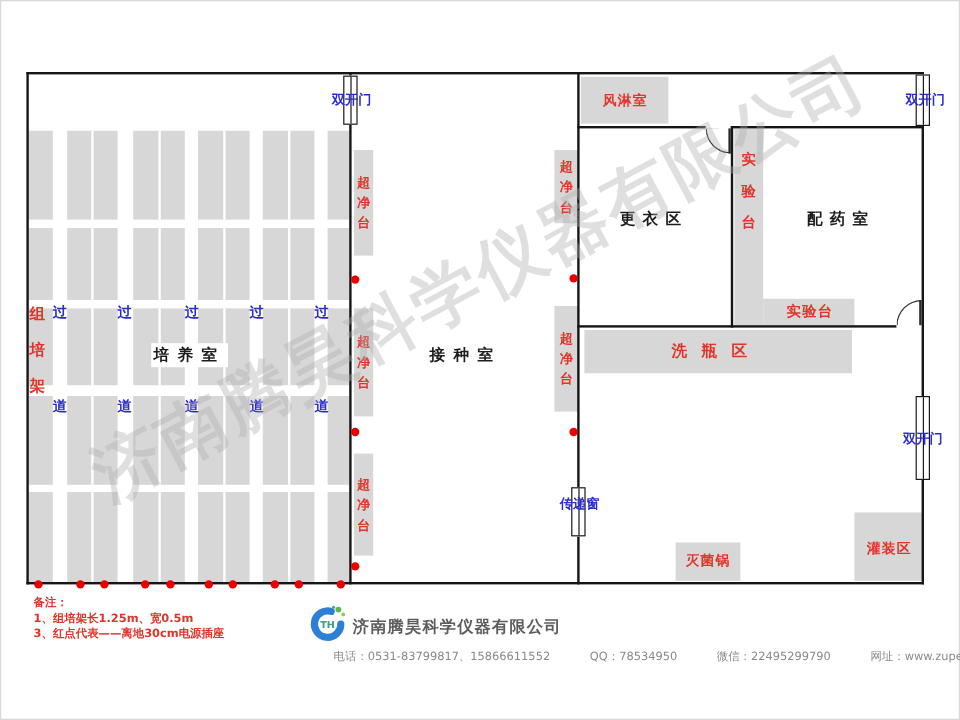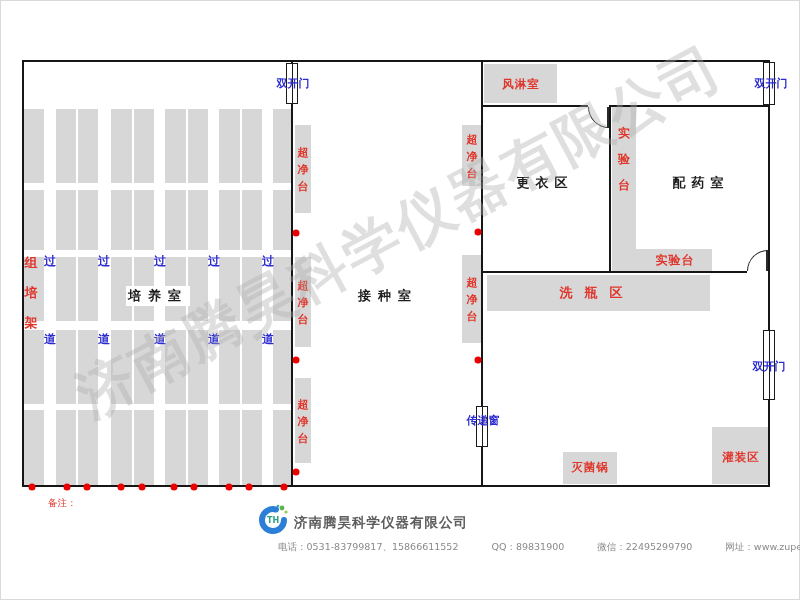--- a/index.html
+++ b/index.html
@@ -26,21 +26,21 @@
   .arc{position:absolute;z-index:2;box-sizing:border-box;}
   .arc-dl{border-left:1.5px solid #2a2a2a;border-bottom:1.5px solid #2a2a2a;border-bottom-left-radius:100% 100%;}
   .arc-ul{border-left:1.5px solid #2a2a2a;border-top:1.5px solid #2a2a2a;border-top-left-radius:100% 100%;}
   .leaf{position:absolute;width:2px;background:#2a2a2a;z-index:2;}
   .dot{position:absolute;width:7px;height:7px;border-radius:50%;background:#ea0000;transform:translate(-50%,-50%);z-index:5;}
   .watermark{
     position:absolute;left:400px;top:232px;transform:translate(-50%,-50%) rotate(-28deg);
     font-size:57px;font-weight:bold;letter-spacing:3px;color:#aeaeae;opacity:.38;
     white-space:nowrap;z-index:6;pointer-events:none;
   }
-  .notes{position:absolute;left:28px;top:496px;font-size:9.5px;line-height:13px;font-weight:400;color:#e0352b;z-index:4;margin-left:20px;}
+  .notes{position:absolute;left:28px;top:496px;font-size:9.5px;line-height:13px;font-weight:700;color:#e0352b;z-index:4;}
   .footer-company{position:absolute;left:294px;top:514px;font-size:13.5px;font-weight:bold;color:#5d5d5d;letter-spacing:1px;z-index:4;}
   .footer-contact{position:absolute;left:262px;top:541px;font-size:9.5px;color:#8a8a8a;white-space:nowrap;z-index:4;}
   .footer-contact span{margin-right:14px;padding-left:16px;}
   .logo{position:absolute;left:256px;top:503px;width:34px;height:34px;z-index:4;}
 </style>
 </head>
 <body>
 
 <div class="stage" id="stage">
 
@@ -81,33 +81,35 @@
   <div class="ctr red-box-label" style="left:521px;top:84px">风淋室</div>
   <div class="ctr red-box-label" style="left:597px;top:293px;font-size:13px;letter-spacing:12px">洗瓶区</div>
   <div class="ctr red-box-label" style="left:590px;top:467px">灭菌锅</div>
   <div class="ctr red-box-label" style="left:741px;top:457px">灌装区</div>
   <div class="ctr red-box-label" style="left:675px;top:260px;font-size:12px">实验台</div>
   <div class="vctr vtext red-label" style="left:624px;top:159px;font-size:12px;line-height:26px">实验台</div>
   <div class="vctr vtext red-label" style="left:31px;top:293px;font-size:13px;line-height:30px">组培架</div>
 
   <div class="notes">
     <div>备注：</div>
+    <div>1、组培架长1.25m、宽0.5m</div>
+    <div>3、红点代表——离地30cm电源插座</div>
   </div>
 
   <svg class="logo" viewBox="0 0 34 34">
     <path d="M28 17 A11 11 0 1 1 20 6.5" stroke="#2b7fd6" stroke-width="6" fill="none" stroke-linecap="round"></path>
     <circle cx="26" cy="5" r="2.4" fill="#5cb54d"></circle>
     <circle cx="30" cy="9" r="1.6" fill="#8fcb4e"></circle>
     <circle cx="22" cy="3" r="1.3" fill="#37a8a0"></circle>
     <text x="17" y="20" font-size="8" fill="#2fa184" text-anchor="middle" font-weight="bold">TH</text>
   </svg>
   <div class="footer-company">济南腾昊科学仪器有限公司</div>
   <div class="footer-contact">
     <span>电话：0531-83799817、15866611552</span>
-    <span>QQ：89831900</span>
+    <span>QQ：78534950</span>
     <span>微信：22495299790</span>
     <span>网址：www.zupei17.com、www.cnhtkj.com</span>
   </div>
 <div class="rack" style="left: 24px; top: 109px; width: 20px; height: 74px;"></div>
     <div class="rack" style="left: 24px; top: 190px; width: 20px; height: 60px;"></div>
     <div class="rack" style="left: 24px; top: 257px; width: 20px; height: 64px;"></div>
     <div class="rack" style="left: 24px; top: 330px; width: 20px; height: 74px;"></div>
     <div class="rack" style="left: 24px; top: 410px; width: 20px; height: 75px;"></div>
     <div class="rack" style="left: 56px; top: 109px; width: 42px; height: 74px;">
       <div class="rack-split"></div>

